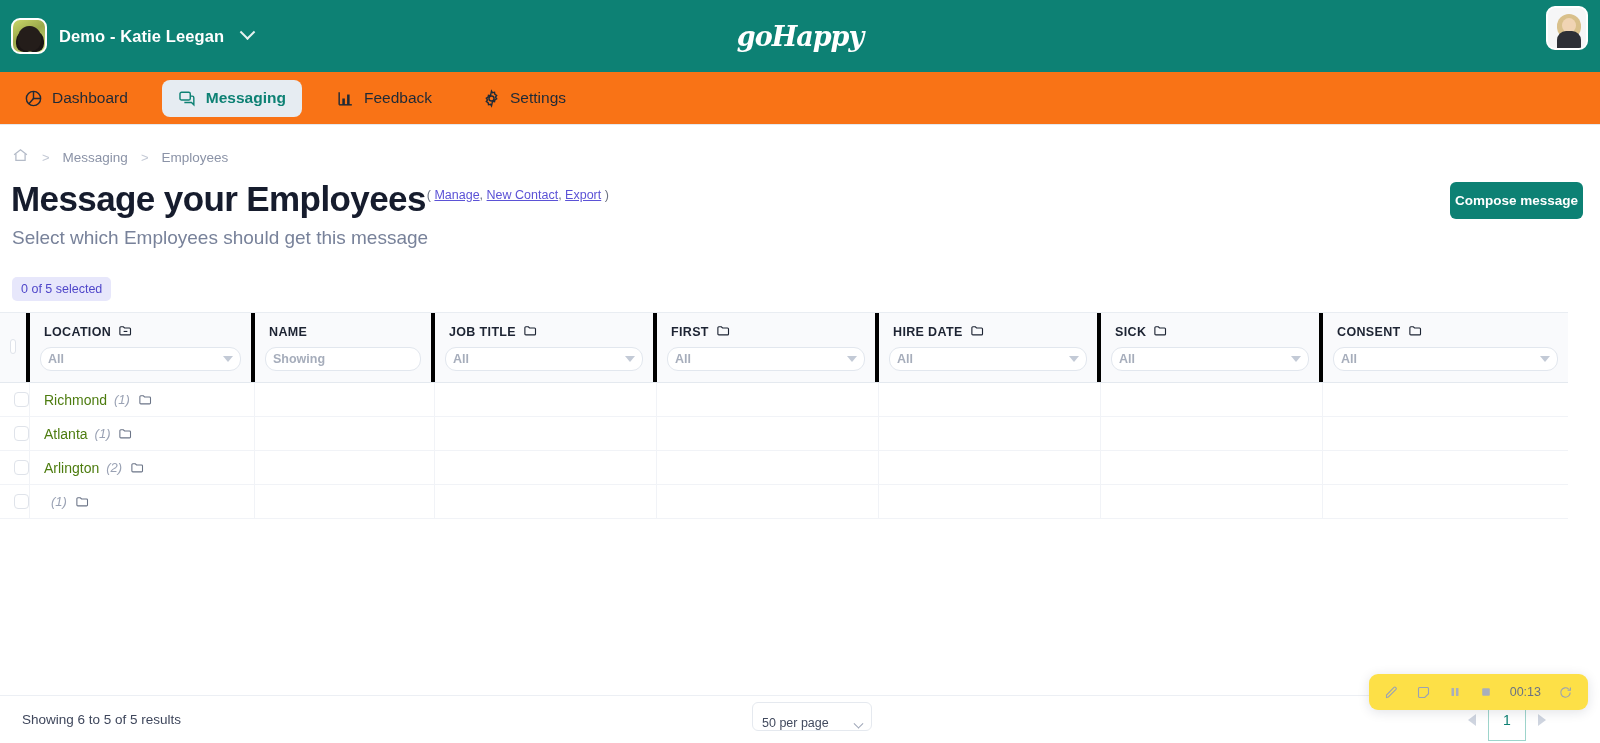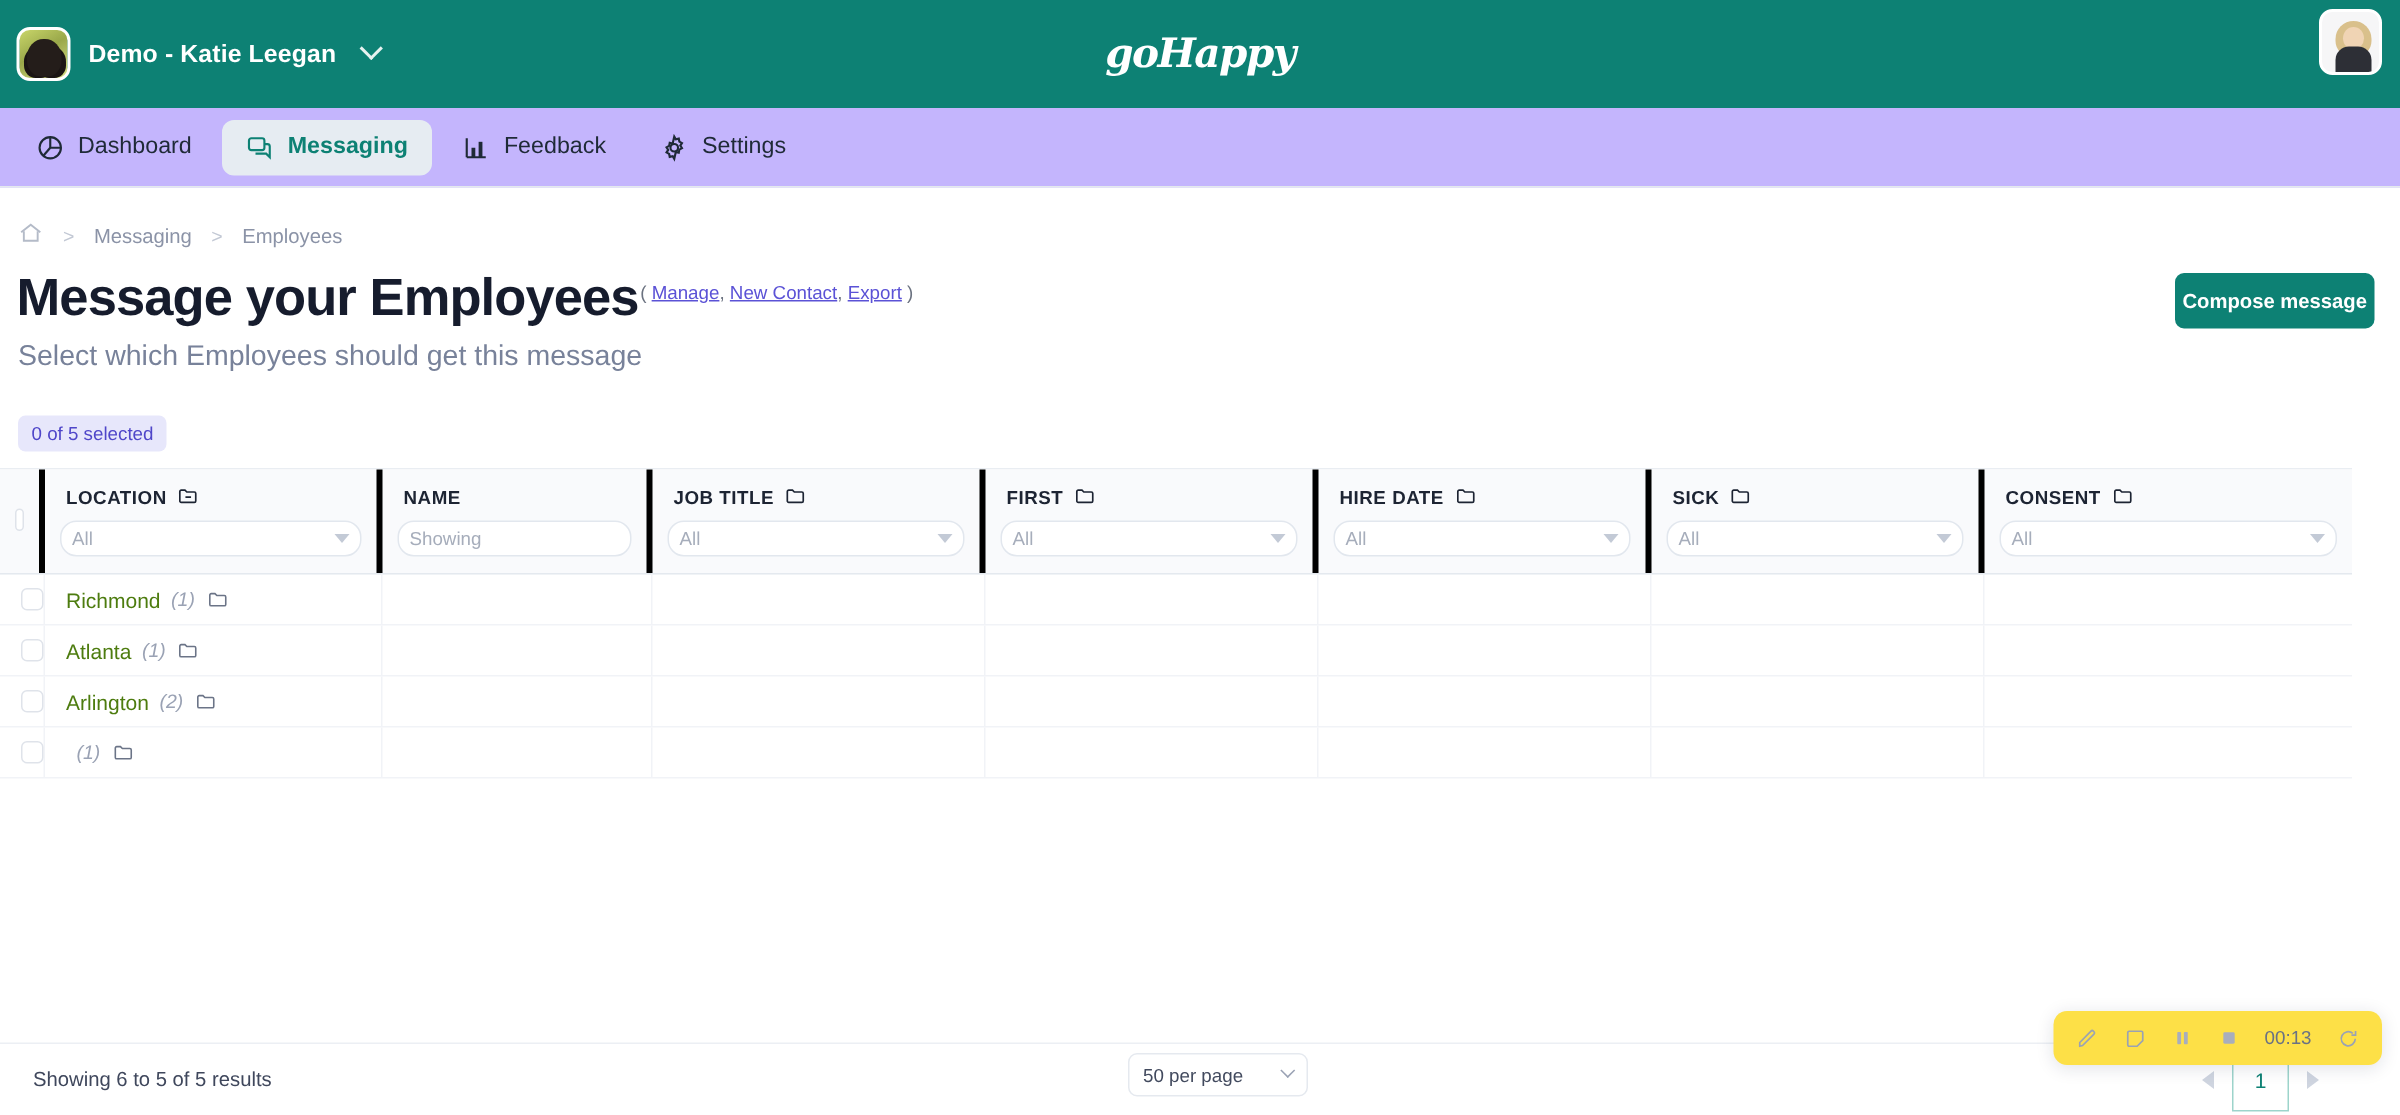--- a/index.html
+++ b/index.html
@@ -49,22 +49,22 @@
     position: absolute; left: 14px; top: 10px; width: 14px; height: 15px;
     border-radius: 50%; background: #f0d4b4;
   }
   .user-avatar .body {
     position: absolute; left: 9px; bottom: 0; width: 24px; height: 17px;
     border-radius: 9px 9px 0 0; background: #2d2f36;
   }
 
   
   .navbar {
-    height: 53px; background: #c4b5fd; border-bottom: 1px solid #e4e9ee;
-    display: flex; align-items: center; gap: 4px; padding-left: 8px;
+    height: 53px; background: #f97316; border-bottom: 1px solid #e4e9ee;
+    display: flex; align-items: center; gap: 18px; padding-left: 8px;
   }
   .nav-item {
     display: flex; align-items: center; gap: 9px;
     padding: 9px 16px; border-radius: 8px; cursor: pointer;
     font-size: 15.5px; color: #1f2a37;
   }
   .nav-item.active { background: #e6ecf2; color: #0d8174; font-weight: 600; }
   .nav-item svg { display: block; }
 
   
@@ -106,21 +106,21 @@
   .th:last-child { border-right: none; }
   .th-label {
     font-size: 12.5px; font-weight: bold; color: #1d2433;
     letter-spacing: .35px; display: flex; align-items: center; gap: 7px;
     height: 19px; padding-left: 4px;
   }
   .filter-box {
     margin-top: 6px; height: 24px; background: #fff;
     border: 1px solid #e2e7ee; border-radius: 11px;
     display: flex; align-items: center; justify-content: space-between;
-    padding: 0 7px; font-size: 12.5px; color: #a6adbb;
+    padding: 0 7px; font-size: 12.5px; color: #a6adbb; font-weight: bold;
   }
   .tri-down {
     width: 0; height: 0; border-left: 5px solid transparent;
     border-right: 5px solid transparent; border-top: 6px solid #c3cad6;
   }
   .col-check { width: 30px; flex: none; display: flex; align-items: center; justify-content: center; }
   .cbox {
     width: 15px; height: 15px; border: 1.5px solid #dfe3ea;
     border-radius: 4px; background: #fff; cursor: pointer;
   }
@@ -142,21 +142,21 @@
 
   
   .footer {
     position: absolute; left: 0; bottom: 0; width: 1568px; height: 48px;
     border-top: 1px solid #eceff4; display: flex; align-items: center;
   }
   .showing { font-size: 13.5px; color: #3f475c; padding-left: 22px; }
   .perpage {
     position: absolute; left: 752px; top: 6px;
     width: 120px; height: 29px; border: 1px solid #e5e9ef; border-radius: 6px;
-    background: #fff; display: flex; align-items: center; justify-content: space-between;
+    background: #fff; display: flex; align-items: flex-end; justify-content: space-between;
     padding: 0 9px; font-size: 12.5px; color: #424a5e; cursor: pointer;
   }
   .chev-sm { width: 7px; height: 7px; border-right: 1.5px solid #9aa2b4; border-bottom: 1.5px solid #9aa2b4; transform: rotate(45deg) translate(-2px,-2px); }
   .pager { position: absolute; right: 10px; top: 3px; display: flex; height: 42px; }
   .pg-btn {
     width: 32px; display: flex; align-items: center; justify-content: center; cursor: pointer;
   }
   .pg-cur {
     width: 38px; display: flex; align-items: center; justify-content: center;
     border: 1px solid #9dd4cb; color: #0d8174; font-size: 14px; background: #fff;

